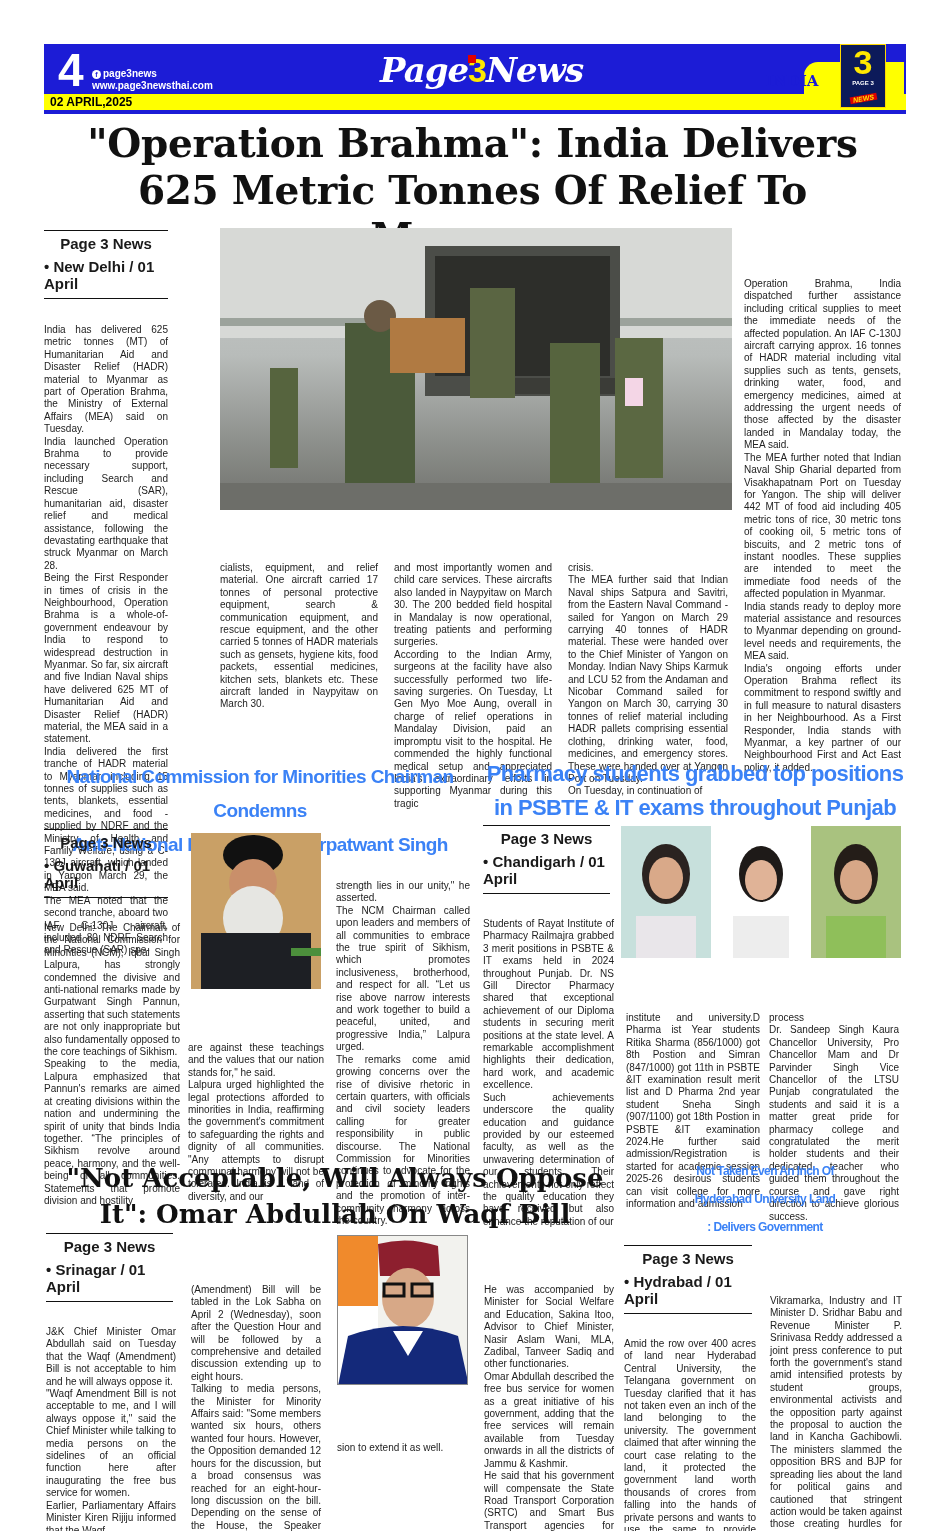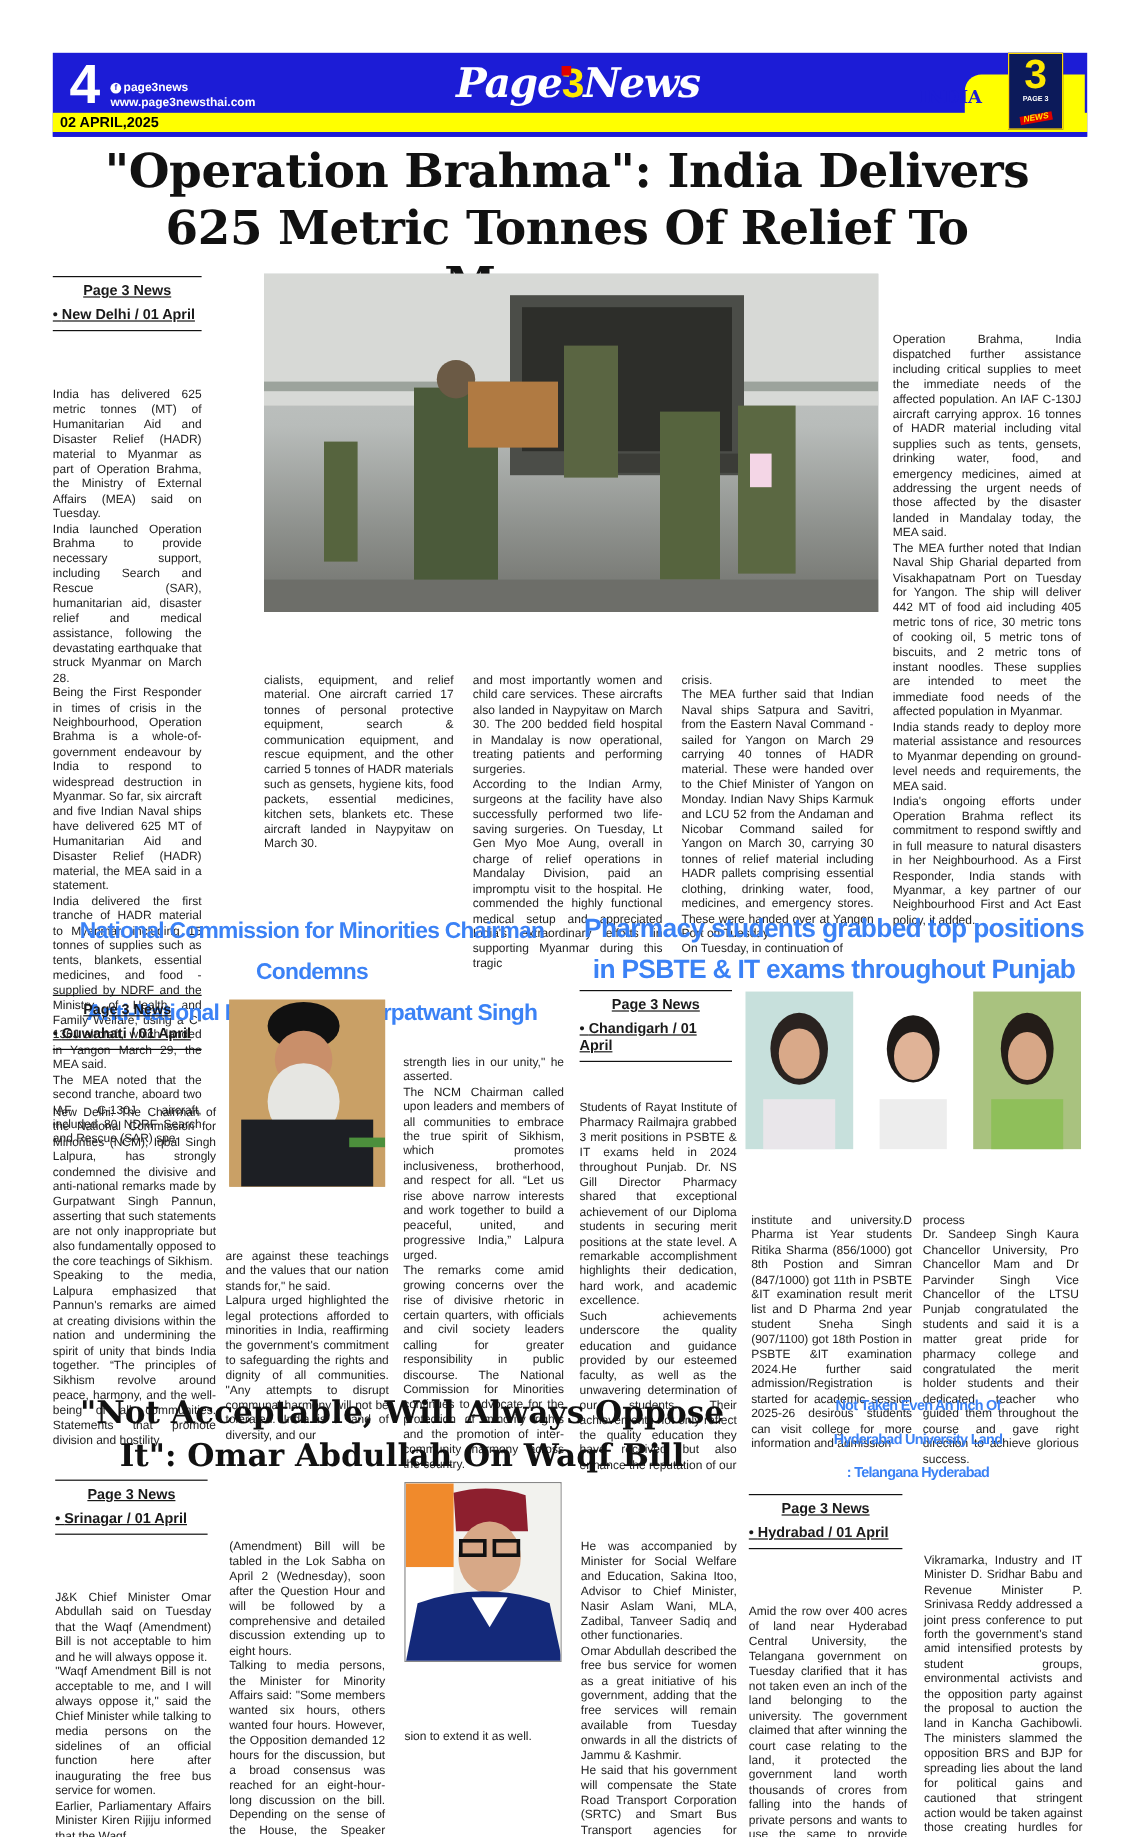--- a/index.html
+++ b/index.html
@@ -19,21 +19,21 @@
   .logo .three:before { content: ""; position: absolute; left: 0; top: 4px; width: 8px; height: 8px; background: #e00000; }
   .region { position: absolute; left: 722px; top: 28px; font-family: "DejaVu Serif", serif; font-weight: bold; font-size: 15px; color: #1c1cd6; }
   .badge { position: absolute; left: 796px; top: 0; width: 46px; height: 64px; background: #0c1a5a; border: 1px solid #ffd800; text-align: center; }
   .badge .b3 { color: #ffe800; font-size: 34px; font-weight: bold; line-height: 34px; }
   .badge .bp { color: #fff; font-size: 6px; font-weight: bold; line-height: 8px; }
   .badge .bn { display: inline-block; background: #d00; color: #ffe800; font-size: 7px; font-weight: bold; font-style: italic; padding: 0 3px; transform: rotate(-10deg); }
 
   
   .main-head { position: absolute; left: 30px; top: 120px; width: 885px; text-align: center; font-family: "DejaVu Serif", serif; font-weight: bold; font-size: 39px; line-height: 47px; color: #111; letter-spacing: -0.3px; }
 
-  .byline { position: absolute; text-align: left; font-size: 12px; font-weight: bold; text-decoration: underline; }
+  .byline { position: absolute; text-align: left; font-size: 15px; font-weight: bold; }
   .byline .src { text-align: center; padding: 4px 0 6px; border-top: 1.5px solid #111; }
   .byline .loc { padding: 0 0 6px; border-bottom: 1.5px solid #111; }
   .byline .loc:before { content: "• "; }
 
   .col { position: absolute; font-size: 10px; line-height: 12.4px; text-align: justify; color: #222; margin-top: 48px; }
   .col p { margin: 0; }
 
   .photo { position: absolute; overflow: hidden; }
   .sub-head { position: absolute; text-align: center; font-family: "Liberation Sans", sans-serif; font-weight: bold; color: #3b82f6; letter-spacing: -0.6px; transform-origin: center; }
   .slab-head { position: absolute; text-align: center; font-family: "DejaVu Serif", serif; font-weight: bold; color: #111; }
@@ -220,21 +220,21 @@
 </div>
 <div class="col" style="left:484px; top:1236px; width:130px;">
   <p>He was accompanied by Minister for Social Welfare and Education, Sakina Itoo, Advisor to Chief Minister, Nasir Aslam Wani, MLA, Zadibal, Tanveer Sadiq and other functionaries.</p>
   <p>Omar Abdullah described the free bus service for women as a great initiative of his government, adding that the free services will remain available from Tuesday onwards in all the districts of Jammu &amp; Kashmir.</p>
   <p>He said that his government will compensate the State Road Transport Corporation (SRTC) and Smart Bus Transport agencies for providing the free service.</p>
 </div>
 
 <div class="sub-head" style="left:620px; top:1157px; width:290px; font-size:12px; line-height:28px;">
   <div>Not Taken Even An Inch Of</div>
   <div>Hyderabad University Land</div>
-  <div>: Telangana Hyderabad</div>
+  <div>: Delivers Government</div>
 </div>
 <div class="byline" style="left:624px; top:1245px; width:128px;">
   <div class="src">Page 3 News</div>
   <div class="loc">Hydrabad / 01 April</div>
 </div>
 <div class="col" style="left:624px; top:1290px; width:132px;">
   <p>Amid the row over 400 acres of land near Hyderabad Central University, the Telangana government on Tuesday clarified that it has not taken even an inch of the land belonging to the university. The government claimed that after winning the court case relating to the land, it protected the government land worth thousands of crores from falling into the hands of private persons and wants to use the same to provide employment to the youth by setting up IT companies. Deputy Chief Minister Mallu Bhatti</p>
 </div>
 <div class="col" style="left:770px; top:1247px; width:132px;">
   <p>Vikramarka, Industry and IT Minister D. Sridhar Babu and Revenue Minister P. Srinivasa Reddy addressed a joint press conference to put forth the government's stand amid intensified protests by student groups, environmental activists and the opposition party against the proposal to auction the land in Kancha Gachibowli. The ministers slammed the opposition BRS and BJP for spreading lies about the land for political gains and cautioned that stringent action would be taken against those creating hurdles for government works and development.</p>

